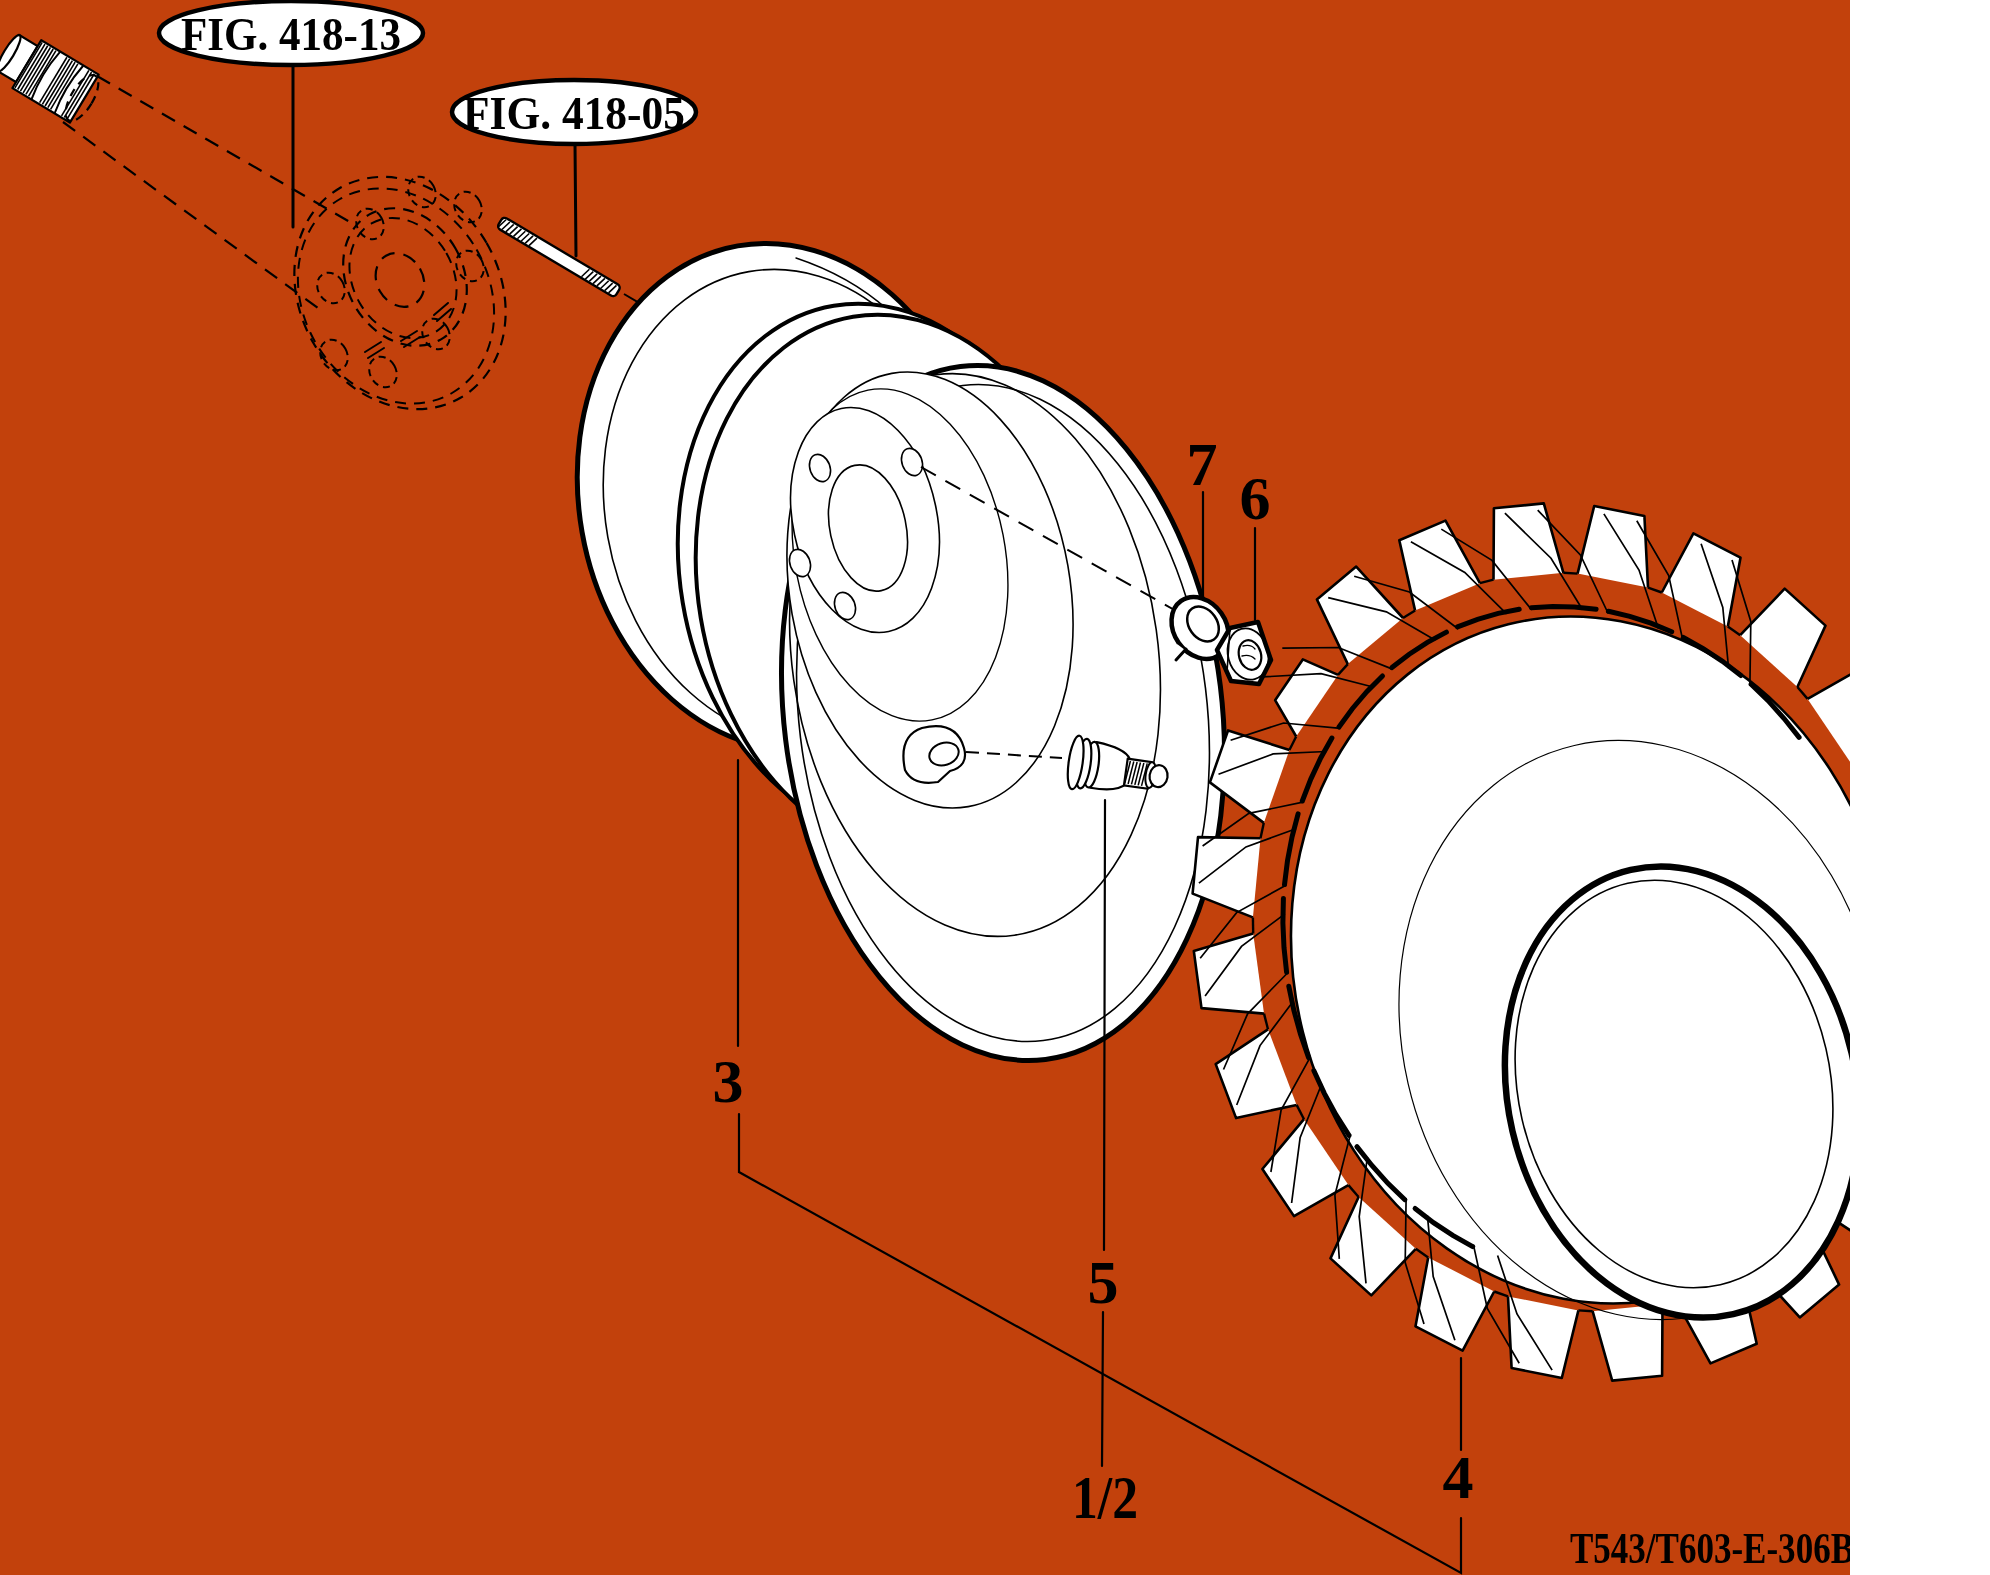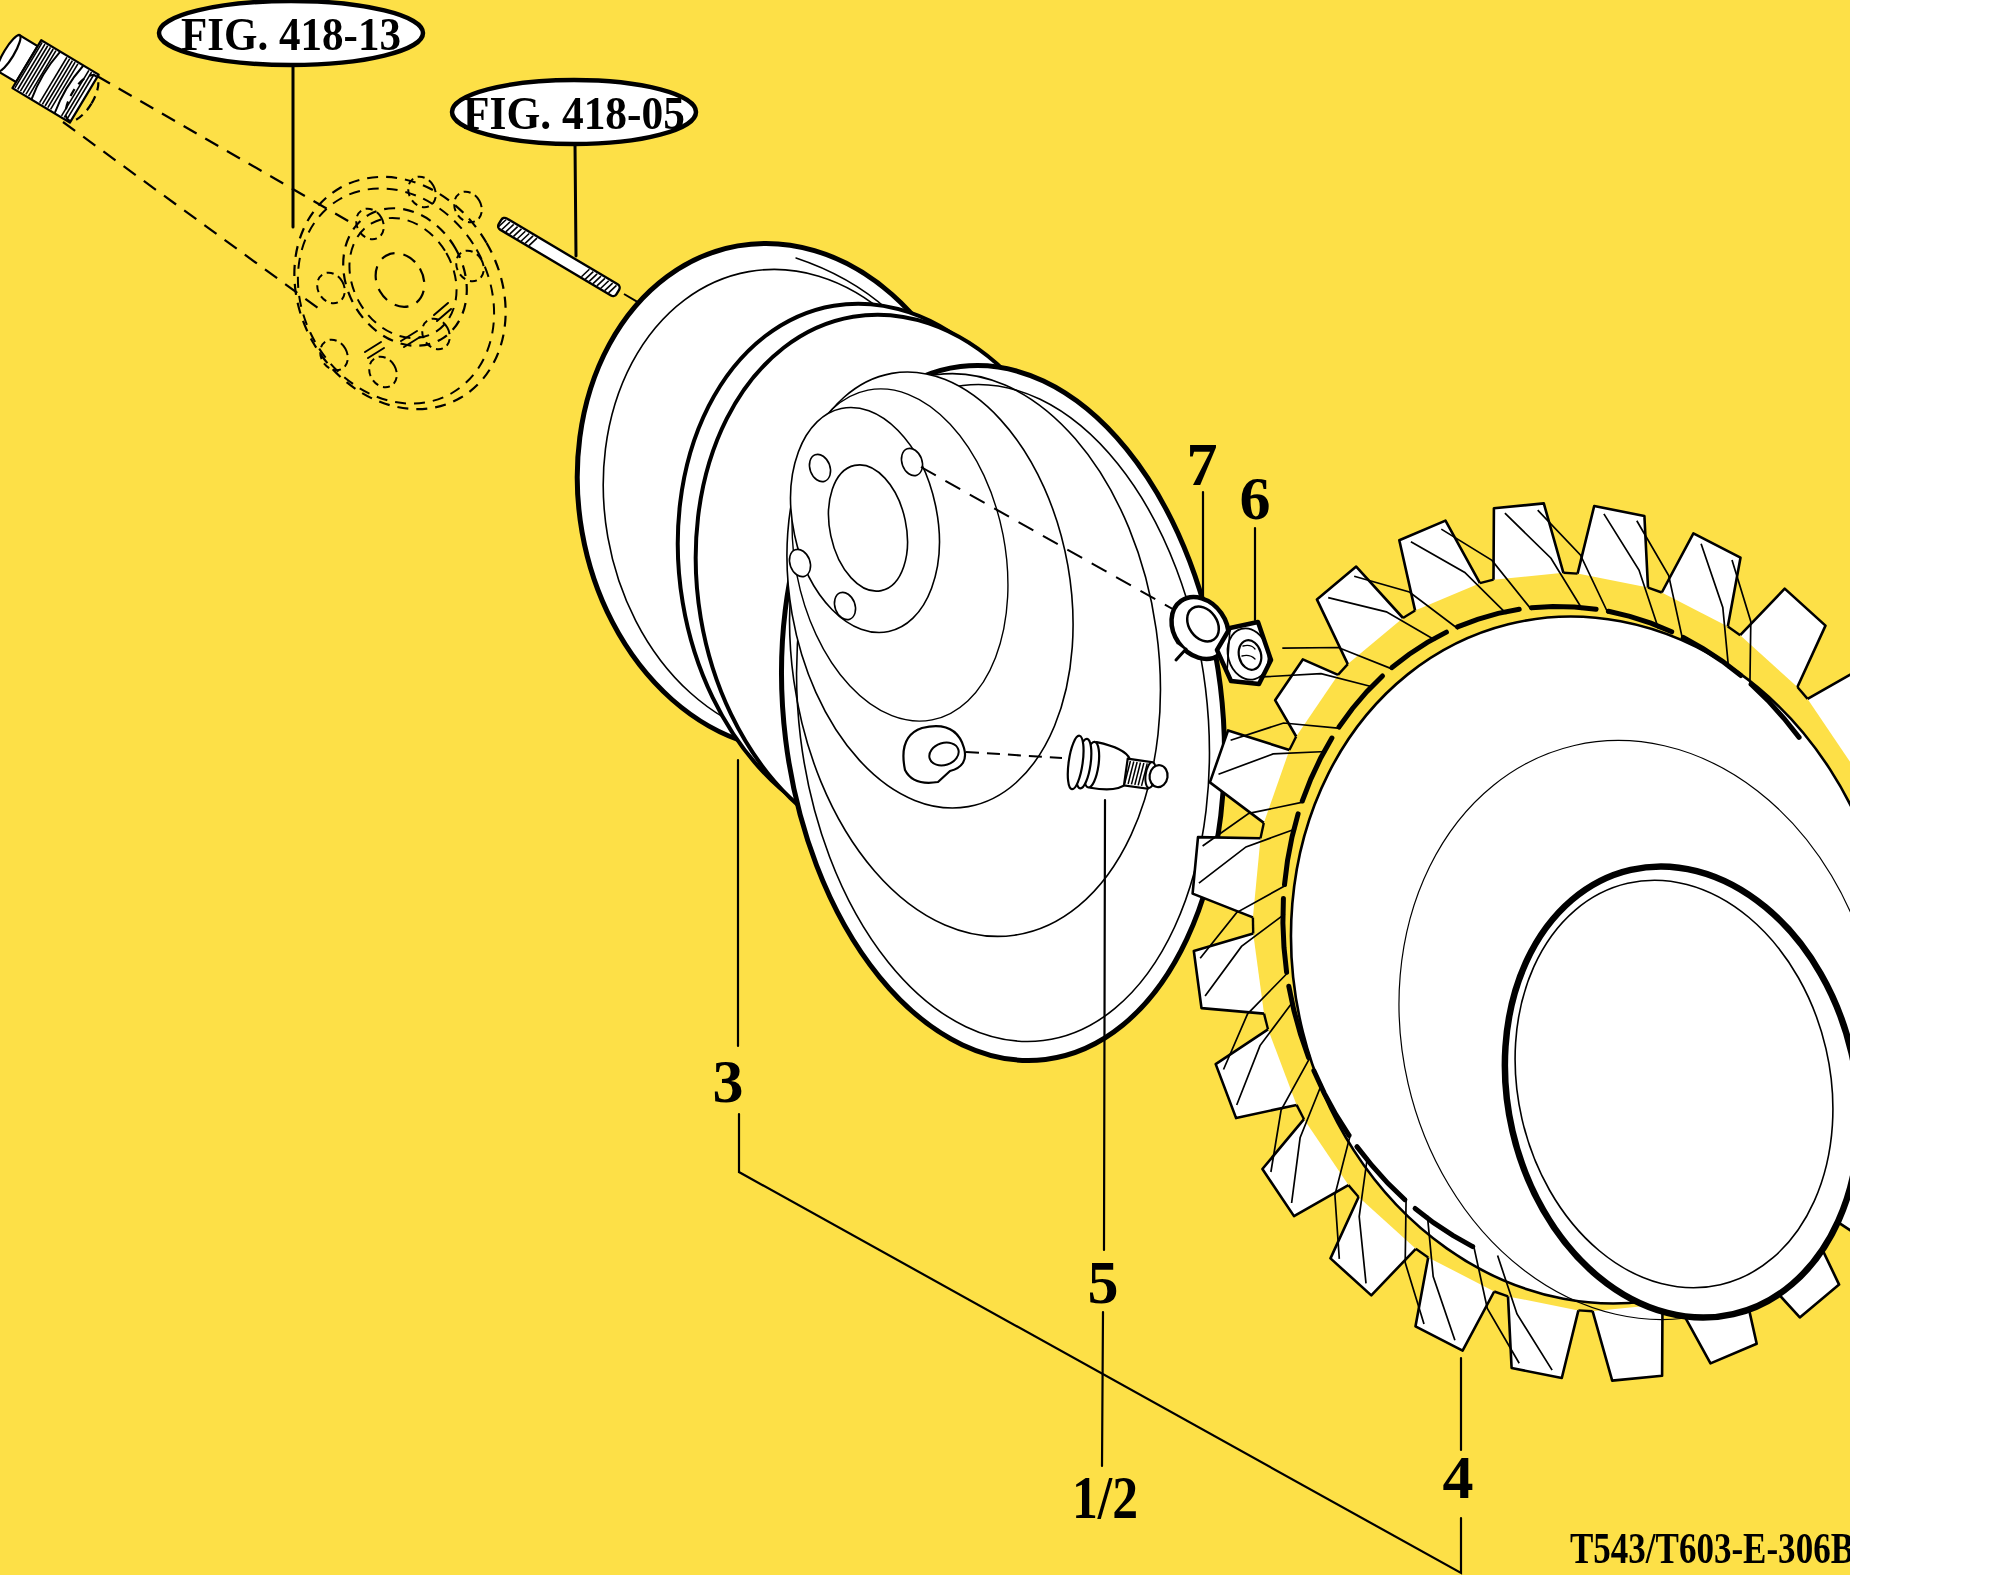--- a/index.html
+++ b/index.html
@@ -1,16 +1,16 @@
 <!DOCTYPE html>
 <html><head>
 <meta charset="utf-8">
 <style>
   html,body{margin:0;padding:0;background:#fff;}
-  .stage{position:relative;width:1850px;height:1575px;background:#fde047;overflow:hidden;}
+  .stage{position:relative;width:1850px;height:1575px;background:#c2410c;overflow:hidden;}
   svg{position:absolute;left:0;top:0;}
   .ln{fill:none;stroke:#000;stroke-linecap:round;}
   .wh{fill:#fff;stroke:#000;stroke-linecap:round;stroke-linejoin:round;}
   .dsh{fill:none;stroke:#000;stroke-linecap:butt;}
   text{font-family:"Liberation Serif", serif;font-weight:bold;fill:#000;}
   .fig-label{font-size:46px;}
   .part-num{font-size:62px;}
   .code{font-size:45px;}
 </style>
 </head>

